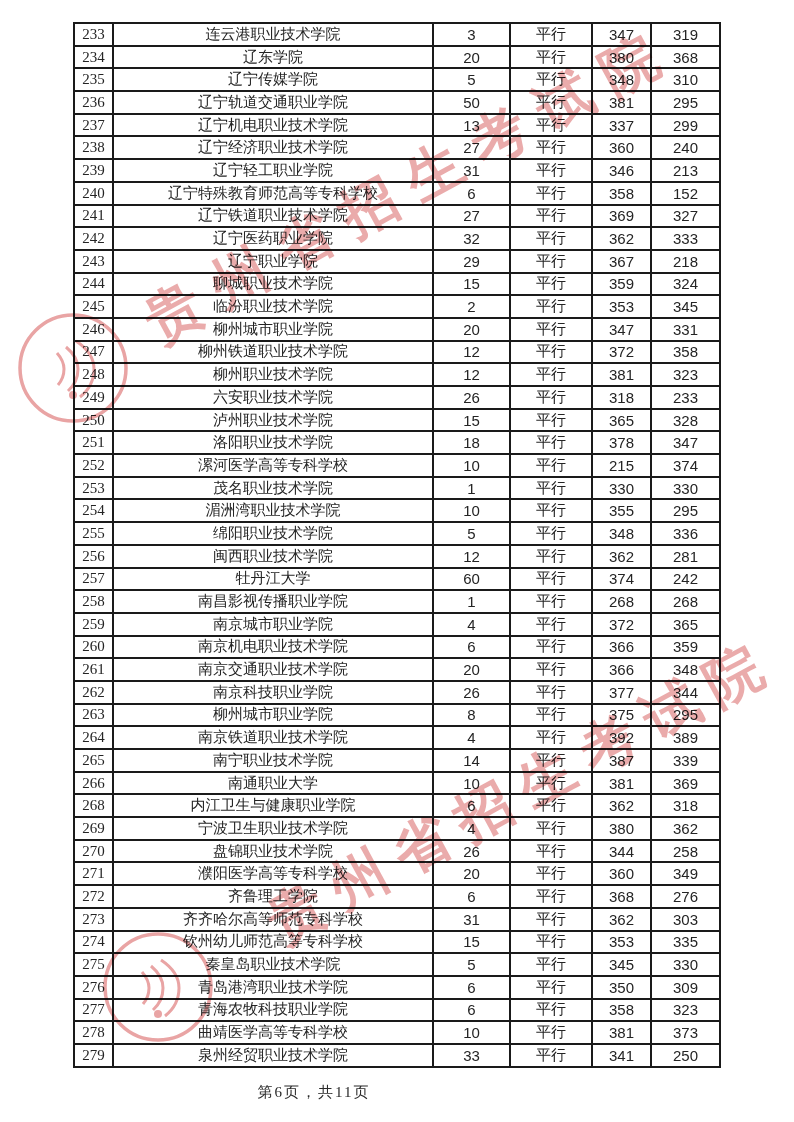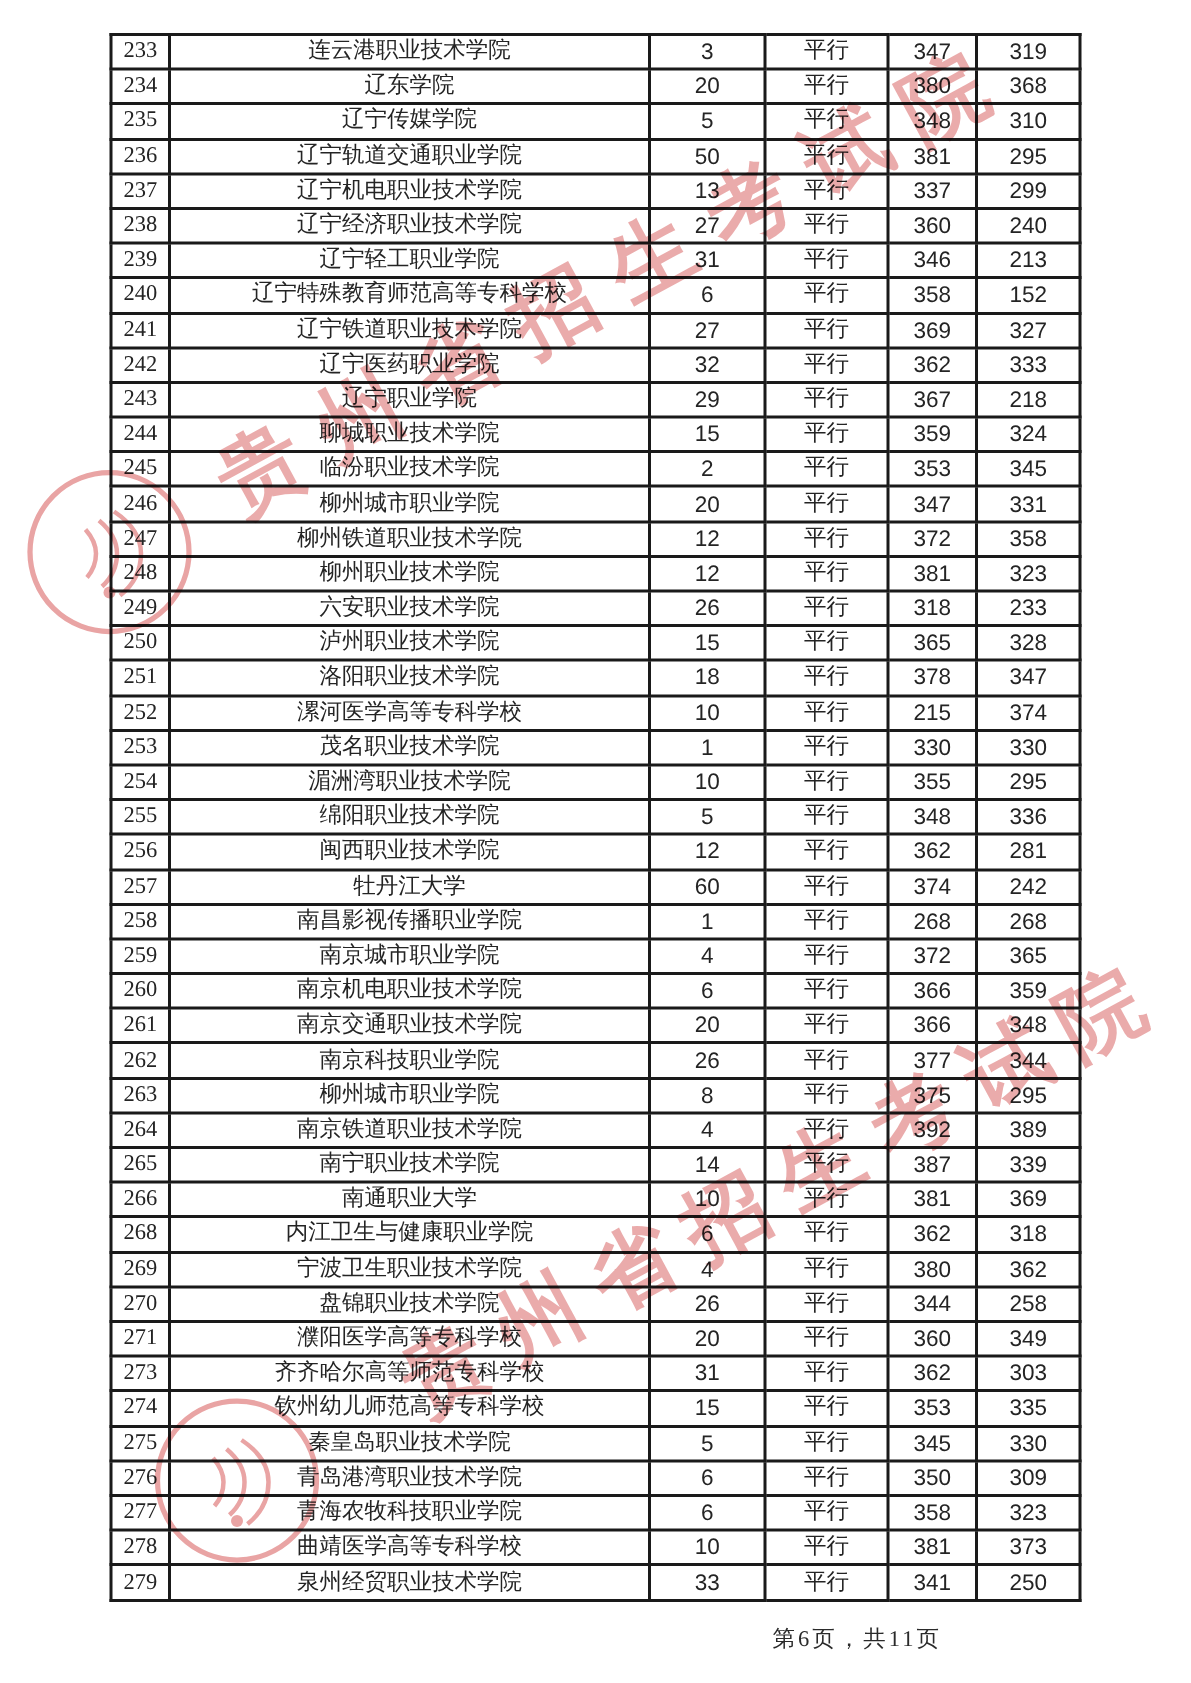--- a/index.html
+++ b/index.html
@@ -16,21 +16,21 @@
     padding:0;color:#242424;white-space:nowrap;overflow:hidden;
     font-size:15px;line-height:1;
   }
   td.c0{width:37px;font-family:"Liberation Serif","DejaVu Serif",serif;}
   td.c1{width:318px;}
   td.c2{width:75px;font-family:"Liberation Sans","DejaVu Sans",sans-serif;font-size:16px;}
   td.c3{width:80px;color:#3a3a3a;}
   td.c4{width:57px;font-family:"Liberation Sans","DejaVu Sans",sans-serif;font-size:16px;}
   td.c5{width:67px;font-family:"Liberation Sans","DejaVu Sans",sans-serif;font-size:16px;}
   .footer{
-    position:absolute;left:0;top:1083px;width:628px;text-align:right;
+    position:absolute;left:0;top:1083px;width:628px;text-align:center;
     font-size:15px;color:#2a2a2a;letter-spacing:2px;font-family:Liberation Serif, serif;
   }
   .wm{
     position:absolute;white-space:nowrap;pointer-events:none;z-index:6;
     font-family:"DejaVu Sans","Liberation Sans",sans-serif;font-weight:bold;
     color:rgba(214,88,88,0.50);mix-blend-mode:multiply;
   }
   .wm1{left:410px;top:186px;font-size:56px;letter-spacing:18px;
        transform:translate(-50%,-50%) rotate(-28.5deg);}
   .wm2{left:522px;top:792px;font-size:56px;letter-spacing:15px;
@@ -344,20 +344,28 @@
         </tr>
         <tr>
           <td class="c0">271</td>
           <td class="c1">濮阳医学高等专科学校</td>
           <td class="c2">20</td>
           <td class="c3">平行</td>
           <td class="c4">360</td>
           <td class="c5">349</td>
         </tr>
         <tr>
+          <td class="c0">272</td>
+          <td class="c1">齐鲁理工学院</td>
+          <td class="c2">6</td>
+          <td class="c3">平行</td>
+          <td class="c4">368</td>
+          <td class="c5">276</td>
+        </tr>
+        <tr>
           <td class="c0">273</td>
           <td class="c1">齐齐哈尔高等师范专科学校</td>
           <td class="c2">31</td>
           <td class="c3">平行</td>
           <td class="c4">362</td>
           <td class="c5">303</td>
         </tr>
         <tr>
           <td class="c0">274</td>
           <td class="c1">钦州幼儿师范高等专科学校</td>

